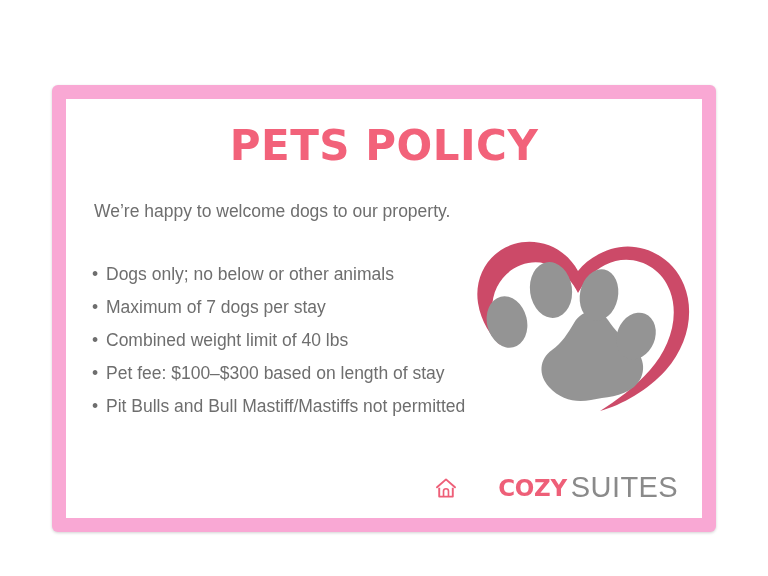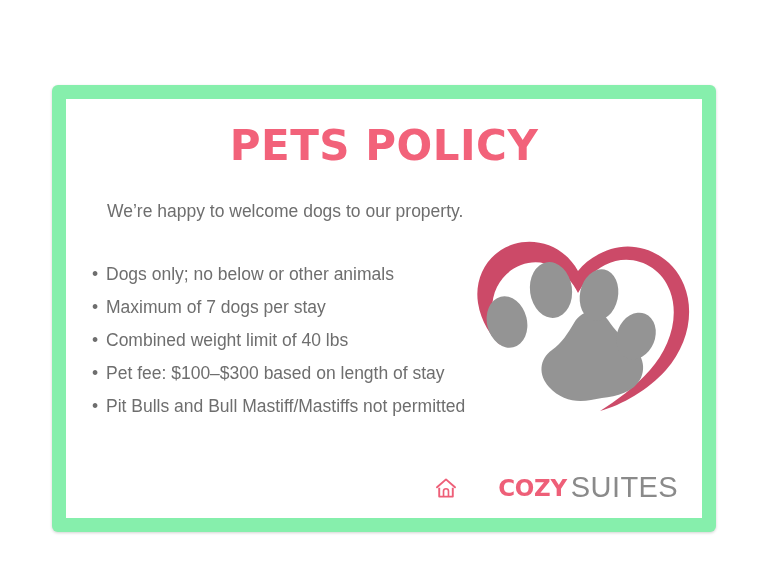--- a/index.html
+++ b/index.html
@@ -15,21 +15,21 @@
     position: relative;
   }
 
   #poster {
     position: absolute;
     left: 52px;
     top: 85px;
     width: 664px;
     height: 447px;
     box-sizing: border-box;
-    background: #86efac;
+    background: #f9a8d4;
     border-radius: 6px;
     box-shadow: 0 1px 3px rgba(0,0,0,0.18);
   }
 
   #poster-inner {
     position: absolute;
     left: 14px;
     top: 14px;
     right: 14px;
     bottom: 14px;
@@ -52,21 +52,20 @@
   }
 
   #intro {
     position: absolute;
     left: 28px;
     top: 100px;
     width: 470px;
     color: #6e6e6e;
     font-size: 17.5px;
     line-height: 25px;
-    margin-left: 13px;
   }
   #intro .line { display: block; white-space: nowrap; }
 
   #bullets {
     position: absolute;
     left: 25px;
     top: 164px;
     width: 440px;
     margin: 0;
     padding: 0;

